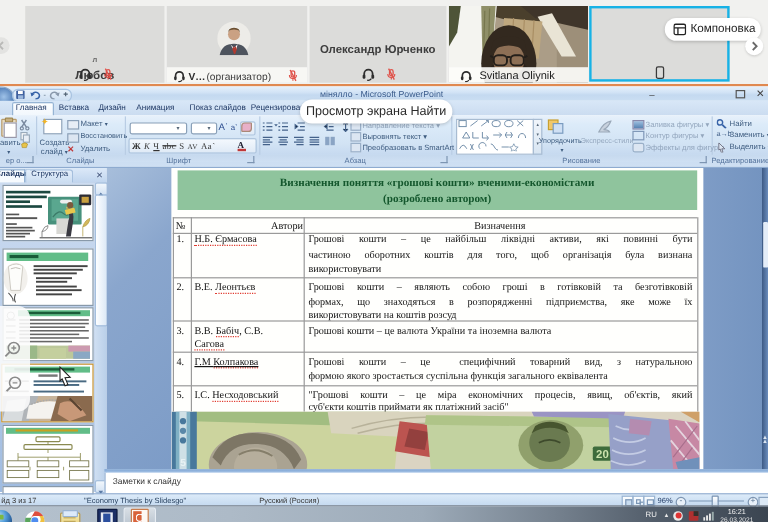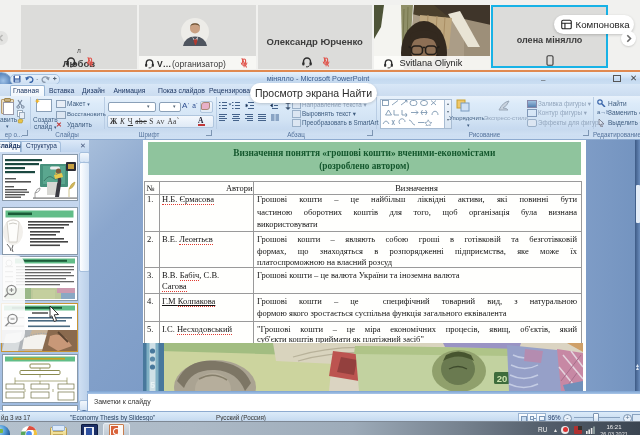--- a/index.html
+++ b/index.html
@@ -142,21 +142,20 @@
         <path d="M2.5 7 v-1.5 a3.5 3.5 0 0 1 7 0 V7" fill="none" stroke="#2e2e2e" stroke-width="1.5"></path>
         <rect x="1.2" y="6.2" width="2.3" height="3.4" rx="1" fill="#2e2e2e"></rect>
             <rect x="8.5" y="6.2" width="2.3" height="3.4" rx="1" fill="#2e2e2e"></rect>
         <path d="M8.5 9.6 q-1.5 1.8 -3.5 1.2" fill="none" stroke="#2e2e2e" stroke-width="1"></path>
       </svg>
       <span class="abs" style="left:26px;top:2px;font-size:9.2px;color:#1c1c1c;">Svitlana Oliynik</span>
     </div>
   </div>
 
   <div class="tile" id="t5" style="left:491px;width:113px;height:59px;border:2.5px solid #17b2e6;">
-    <div class="tname" style="top:27.5px;font-size:9px;">олена мінялло</div>
     <svg class="abs" style="left:53px;top:48px" width="8" height="11" viewBox="0 0 8 11">
       <rect x="1" y="0.7" width="6" height="9.6" rx="1.4" fill="none" stroke="#3a3a3a" stroke-width="1.1"></rect>
     </svg>
   </div>
 
   <div class="abs" style="left:-6px;top:31px;width:14px;height:14px;border-radius:50%;background:#e3e3e1;z-index:5;">
     <svg width="14" height="14" viewBox="0 0 14 14">
           <path d="M8.5 4 L5.5 7 L8.5 10" fill="none" stroke="#b9b9b7" stroke-width="1.6"></path>
         </svg>
   </div>
@@ -539,21 +538,21 @@
   <div class="tline" style="left:4.5px;top:155.8px;">4.</div>
   <div class="tline" style="left:19.5px;top:155.8px;text-decoration:underline;">Г.М <span class="sq">Колпакова</span></div>
   <div class="tline" style="left:4.5px;top:184.3px;">5.</div>
   <div class="tline" style="left:19.5px;top:184.3px;">І.С. <span class="sq">Несходовський</span></div>
 
   <div class="jline" style="left:114.5px;top:53.8px;">Грошові&nbsp;кошти&nbsp;–&nbsp;це&nbsp;найбільш&nbsp;ліквідні&nbsp;активи,&nbsp;які&nbsp;повинні&nbsp;бути</div>
   <div class="jline" style="left:114.5px;top:67.3px;">частиною&nbsp;оборотних&nbsp;коштів&nbsp;для&nbsp;того,&nbsp;щоб&nbsp;організація&nbsp;була&nbsp;визнана</div>
   <div class="jline jlast" style="left:114.5px;top:79.3px;">використовувати</div>
   <div class="jline" style="left:114.5px;top:93.8px;">Грошові&nbsp;кошти&nbsp;–&nbsp;являють&nbsp;собою&nbsp;гроші&nbsp;в&nbsp;готівковій&nbsp;та&nbsp;безготівковій</div>
   <div class="jline" style="left:114.5px;top:106.3px;">формах,&nbsp;що&nbsp;знаходяться&nbsp;в&nbsp;розпорядженні&nbsp;підприємства,&nbsp;яке&nbsp;може&nbsp;їх</div>
-  <div class="jline jlast" style="left:114.5px;top:117.3px;">платоспроможною на власний розсуд</div>
+  <div class="jline jlast" style="left:114.5px;top:117.3px;">використовувати на коштів розсуд</div>
   <div class="jline jlast" style="left:114.5px;top:129.8px;">Грошові кошти – це валюта України та іноземна валюта</div>
   <div class="jline" style="left:114.5px;top:155.8px;">Грошові&nbsp;кошти&nbsp;–&nbsp;це&nbsp;&nbsp;специфічний&nbsp;товарний&nbsp;вид,&nbsp;з&nbsp;натуральною</div>
   <div class="jline jlast" style="left:114.5px;top:168.3px;">формою якого зростається суспільна функція загального еквівалента</div>
   <div class="jline" style="left:114.5px;top:184.3px;">"Грошові&nbsp;кошти&nbsp;–&nbsp;це&nbsp;міра&nbsp;економічних&nbsp;процесів,&nbsp;явищ,&nbsp;об'єктів,&nbsp;який</div>
   <div class="jline jlast" style="left:114.5px;top:194.3px;">суб'єкти коштів приймати як платіжний засіб"</div>
 
   <svg class="abs" style="left:0.5px;top:203px;filter:blur(0.4px);" width="440" height="48" viewBox="0 0 440 48" preserveAspectRatio="none">
     <rect width="440" height="48" fill="#dbd4c2"></rect>
     <polygon points="20,2 190,8 186,48 16,48" fill="#ccd49e"></polygon>
     <polygon points="18,0 190,0 189,13 17,8" fill="#a2bd81"></polygon>

